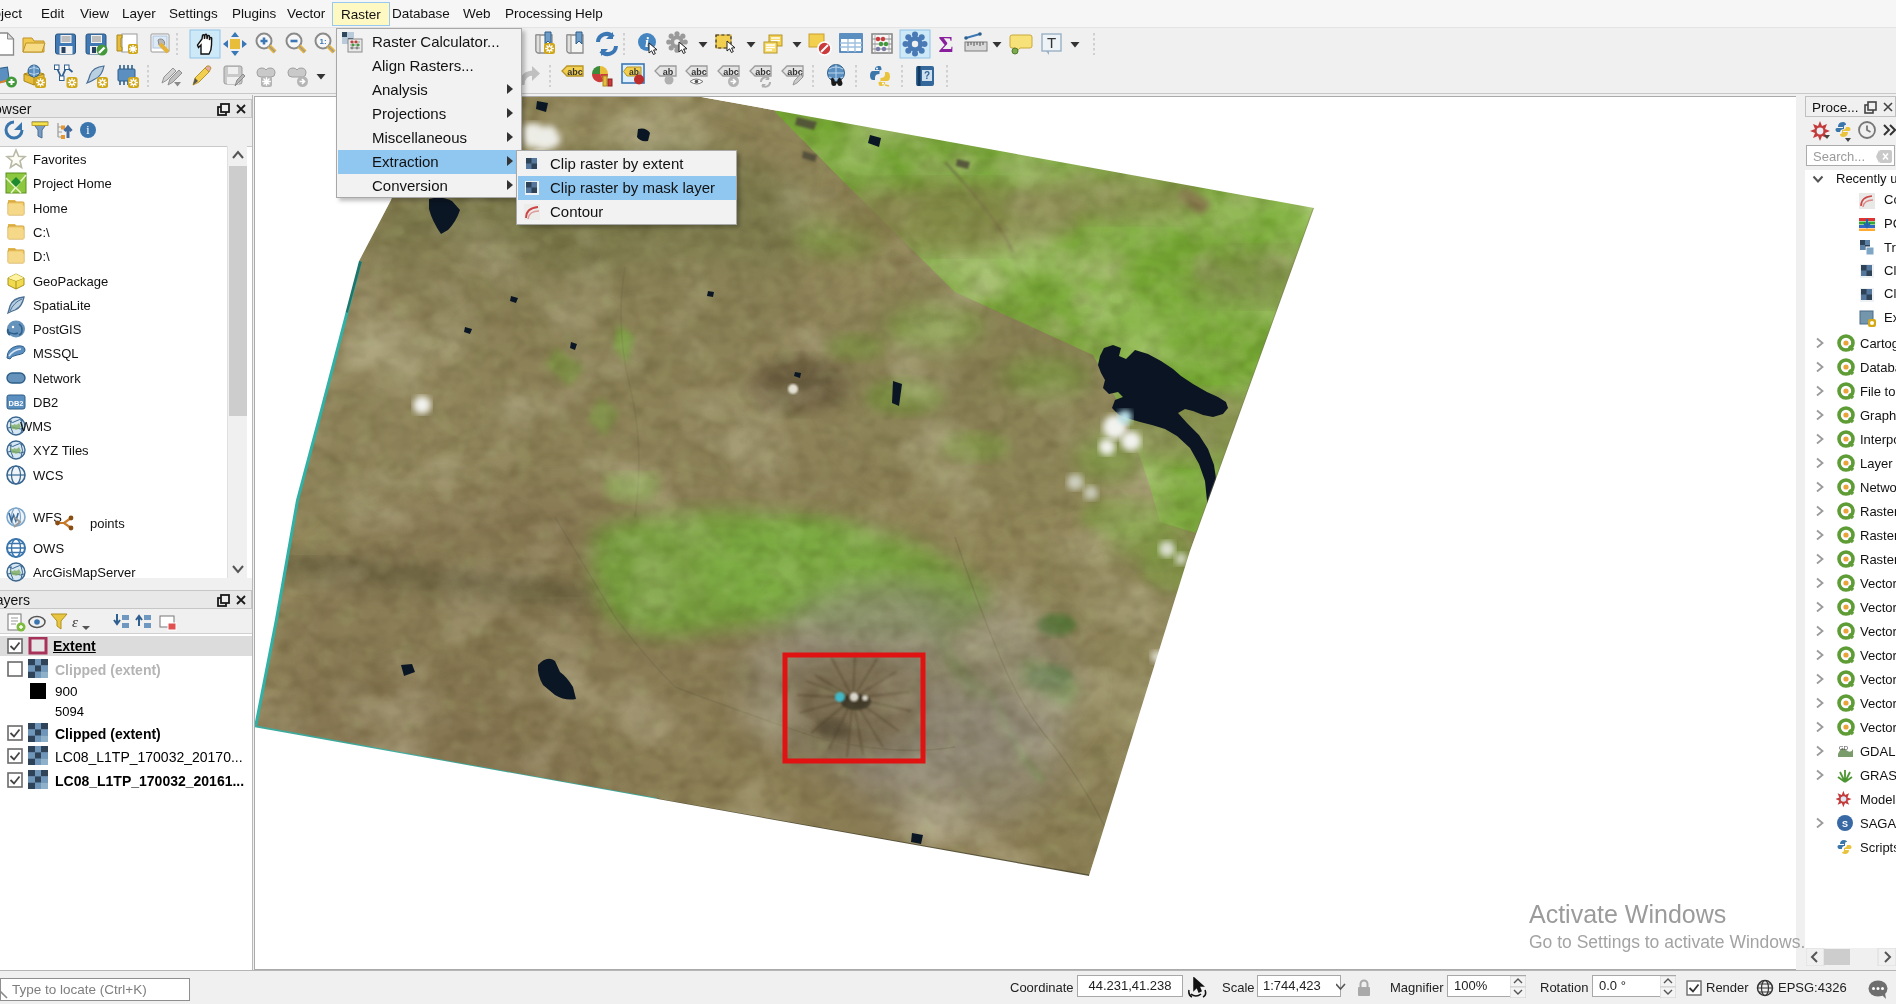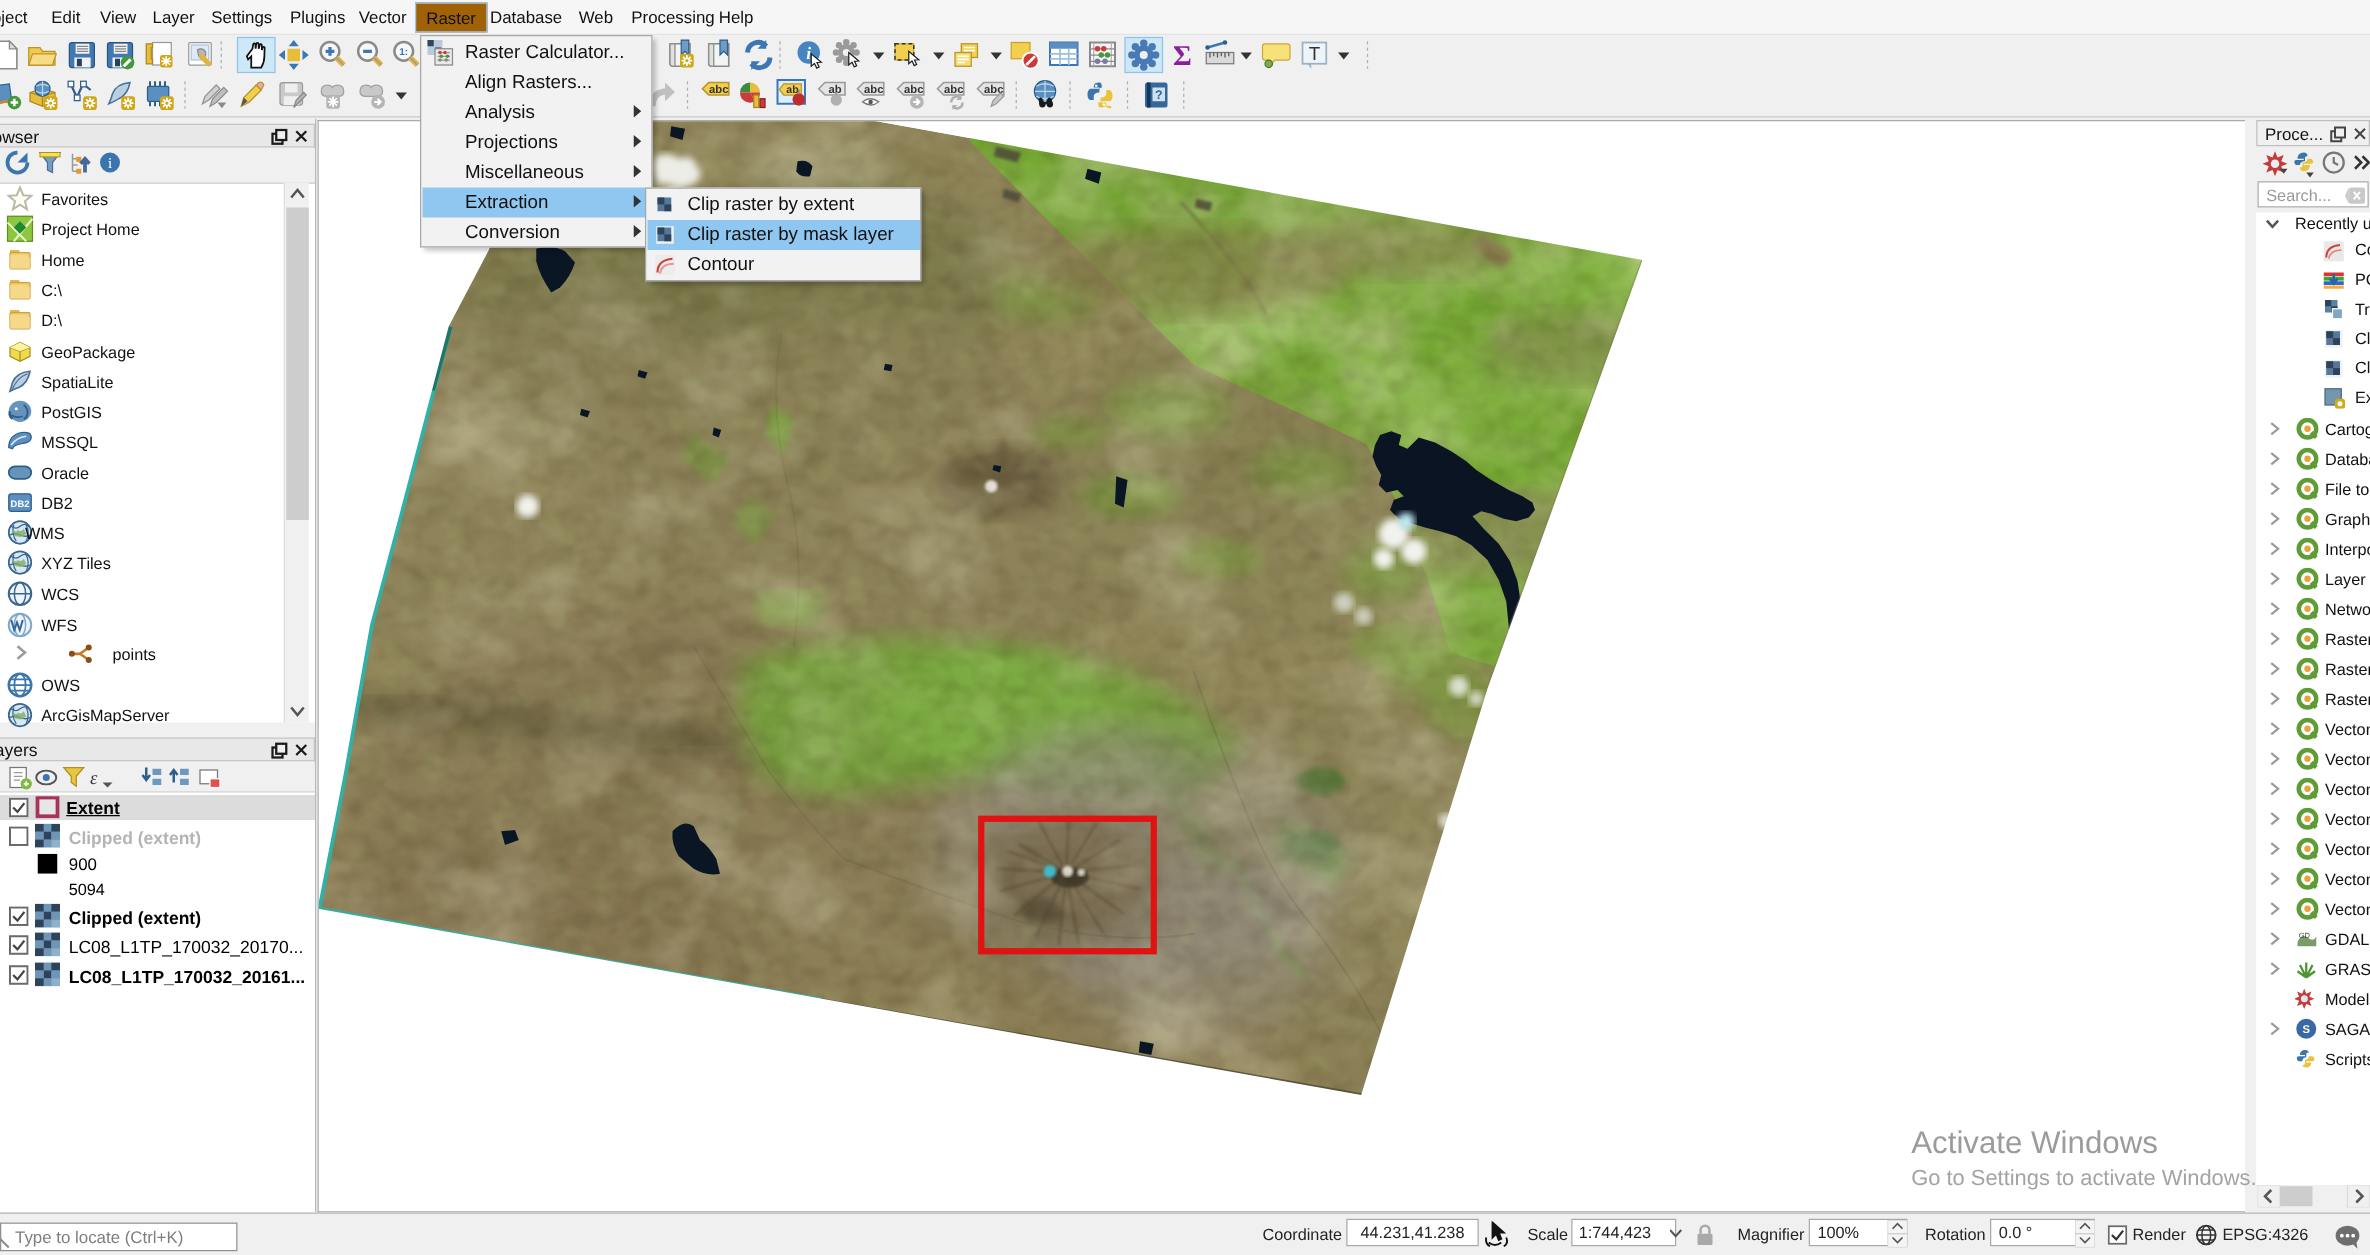--- a/index.html
+++ b/index.html
@@ -30,21 +30,21 @@
 </style></head>
 <body>
 <div id="menubar">
   <span class="mi" style="left:-20px">Project</span>
   <span class="mi" style="left:41px">Edit</span>
   <span class="mi" style="left:80px">View</span>
   <span class="mi" style="left:122px">Layer</span>
   <span class="mi" style="left:169px">Settings</span>
   <span class="mi" style="left:232px">Plugins</span>
   <span class="mi" style="left:287px">Vector</span>
-  <span class="mi" style="left:332px;top:2px;height:24px;line-height:24px;padding:0 8px;background:#a16207;border:1px solid #98c8f0">Raster</span>
+  <span class="mi" style="left:332px;top:2px;height:24px;line-height:24px;padding:0 8px;background:#fef9c3;border:1px solid #98c8f0">Raster</span>
   <span class="mi" style="left:392px">Database</span>
   <span class="mi" style="left:463px">Web</span>
   <span class="mi" style="left:505px">Processing</span>
   <span class="mi" style="left:575px">Help</span>
 </div>
 <div id="tb1"></div>
 <div id="tb2"></div>
 <div id="toolbaricons">
 <svg class="abs" style="left:0;top:28px;z-index:5" width="1896" height="66" viewBox="0 0 1896 66">
  <rect x="190" y="2" width="30" height="28" fill="#cde8f6" stroke="#90c3ea"></rect>
@@ -510,21 +510,21 @@
         <svg class="abs" style="left:5px;top:1px" width="22" height="22" viewBox="0 0 22 22">
           <path d="M2 16 Q2 6 12 4 Q20 3 20 8 Q20 12 12 13 Q6 14 5 17 Z" fill="#5b8fc0" stroke="#2d5f8a"></path>
           <path d="M4 14 Q8 8 16 7" stroke="#dce9f5" stroke-width="1.4" fill="none"></path>
         </svg>
         <span class="lbl" style="left:33px">MSSQL</span>
       </div>
   <div class="trow" style="top:220px">
         <svg class="abs" style="left:5px;top:1px" width="22" height="22" viewBox="0 0 22 22">
           <rect x="2" y="6" width="18" height="10" rx="5" fill="#6593bb" stroke="#2d5f8a" stroke-width="1.4"></rect>
         </svg>
-        <span class="lbl" style="left:33px">Oracle</span>
+        <span class="lbl" style="left:33px">Network</span>
       </div>
   <div class="trow" style="top:244px">
         <svg class="abs" style="left:5px;top:1px" width="22" height="22" viewBox="0 0 22 22">
           <rect x="2" y="4" width="18" height="14" rx="2" fill="#5b8fc0" stroke="#2d5f8a"></rect>
           <text x="11" y="14.5" text-anchor="middle" font-size="7.5" fill="#fff" font-weight="bold">DB2</text>
         </svg>
         <span class="lbl" style="left:33px">DB2</span>
       </div>
   <div class="trow" style="top:268px">
         <svg class="abs" style="left:5px;top:1px" width="22" height="22" viewBox="0 0 22 22">
@@ -545,21 +545,21 @@
         <span class="lbl" style="left:33px">XYZ Tiles</span>
       </div>
   <div class="trow" style="top:317px">
         <svg class="abs" style="left:5px;top:1px" width="22" height="22" viewBox="0 0 22 22">
           <circle cx="11" cy="11" r="9" fill="#eef4fa" stroke="#38668f" stroke-width="1.6"></circle>
           <ellipse cx="11" cy="11" rx="4.5" ry="9" fill="none" stroke="#38668f" stroke-width="1.2"></ellipse>
           <path d="M2 11 h18" stroke="#38668f" stroke-width="1.2"></path>
         </svg>
         <span class="lbl" style="left:33px">WCS</span>
       </div>
-  <div class="trow" style="top:342px">
+  <div class="trow" style="top:359px">
         <svg class="abs" style="left:5px;top:1px" width="22" height="22" viewBox="0 0 22 22">
           <circle cx="11" cy="11" r="9" fill="#eef4fa" stroke="#7da7cb" stroke-width="1.6"></circle>
           <ellipse cx="11" cy="11" rx="4.5" ry="9" fill="none" stroke="#7da7cb" stroke-width="1.2"></ellipse>
           <path d="M4 7 l2.4 8 l2.2 -6 l2.2 6 l2.4 -8" stroke="#35679a" stroke-width="1.6" fill="none"></path>
         </svg>
         <span class="lbl" style="left:33px">WFS</span>
       </div>
   <div class="trow" style="top:365px">
         <svg class="abs" style="left:10px;top:4px" width="14" height="14" viewBox="0 0 14 14">
           <path d="M4 2 L10 7 L4 12" stroke="#9a9a9a" stroke-width="2" fill="none"></path>

